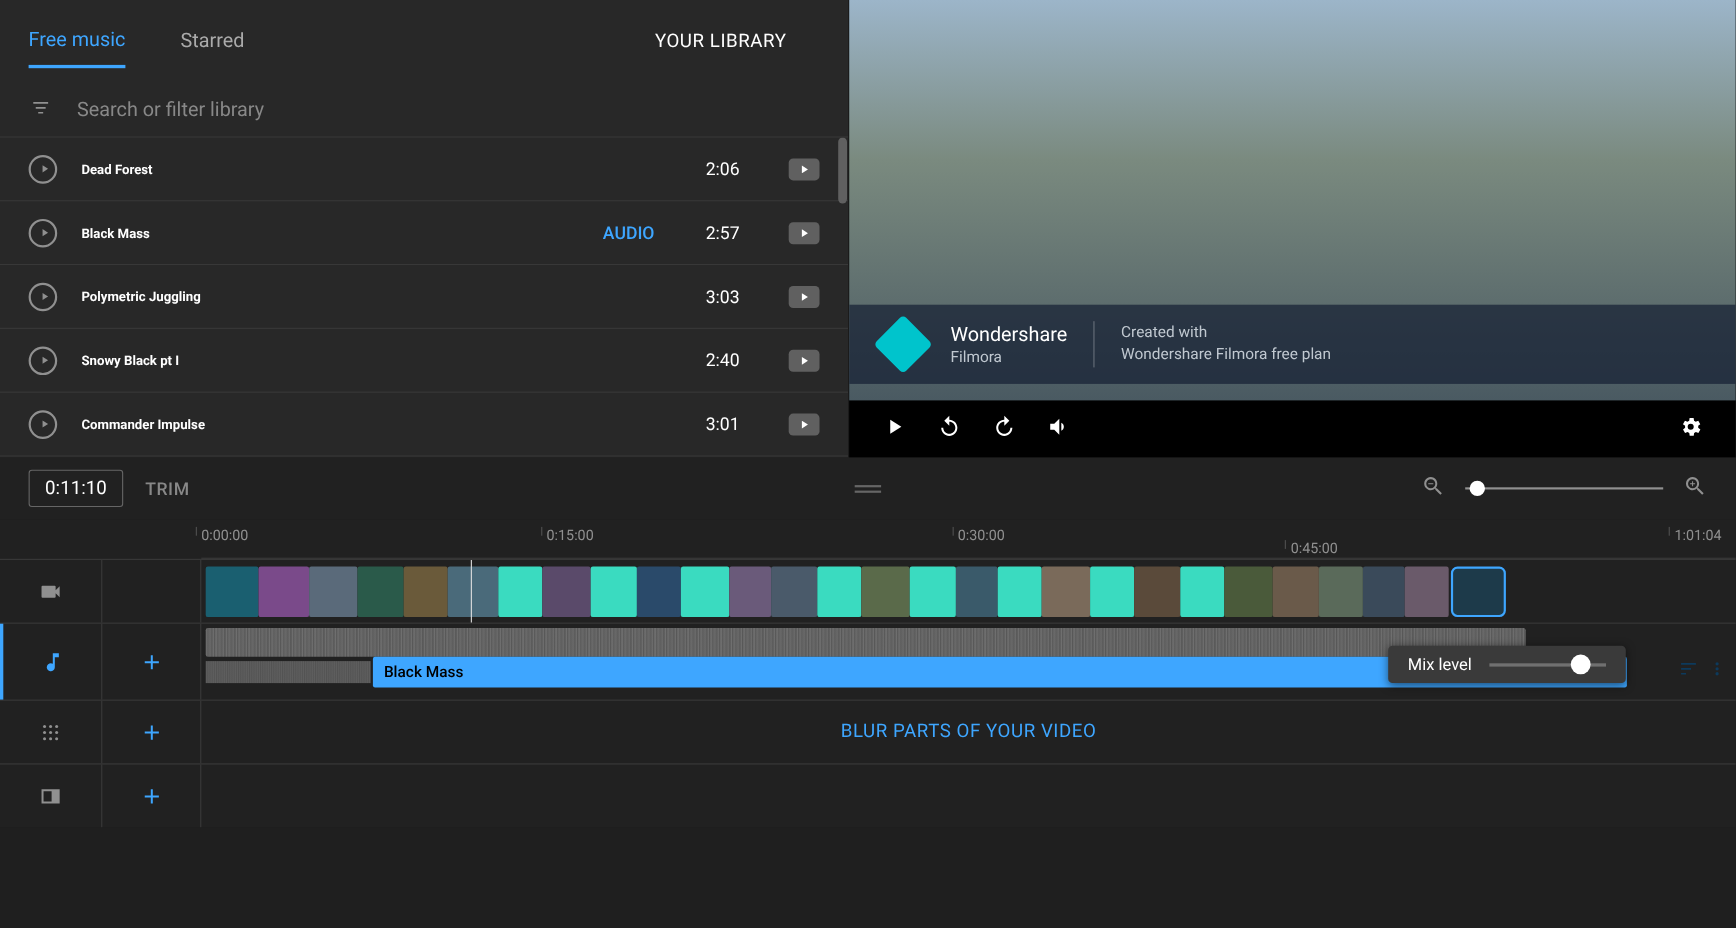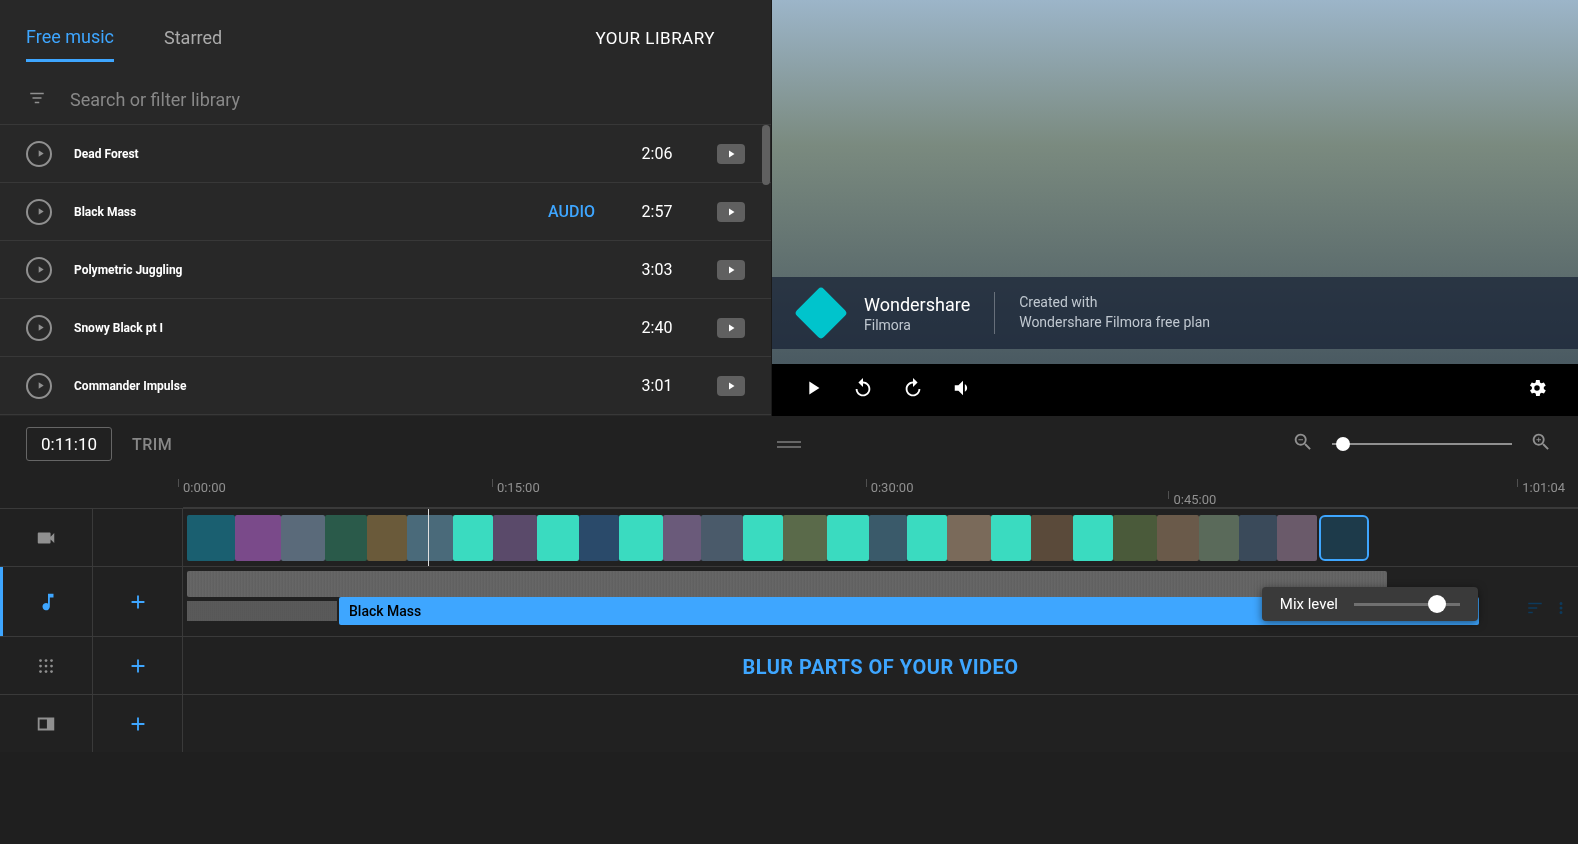--- a/index.html
+++ b/index.html
@@ -60,21 +60,21 @@
 .video-clips{display:flex;height:46px;margin-top:6px;gap:0;padding-left:4px}
 .vclip{height:46px;border-radius:2px}
 .audio-wave{position:absolute;left:4px;top:4px;height:26px;width:1200px;background:repeating-linear-gradient(90deg,#787878 0px,#909090 1px,#707070 2px,#888 3px);opacity:.7;border-radius:2px}
 .audio-clip{position:absolute;left:156px;top:30px;height:28px;width:1140px;background:#3ea6ff;border-radius:2px;display:flex;align-items:center;padding-left:10px;font-size:14px;color:#000;font-weight:500}
 .audio-clip-wave{position:absolute;left:4px;top:34px;height:20px;width:150px;background:repeating-linear-gradient(90deg,#787878 0px,#888 1px,#707070 2px);opacity:.6}
 .mix-popup{position:absolute;right:100px;top:20px;background:#3a3a3a;border-radius:4px;padding:8px 18px;display:flex;align-items:center;gap:16px;font-size:15px;color:#fff;box-shadow:0 2px 8px rgba(0,0,0,.5);z-index:5}
 .mix-slider{width:106px;height:3px;background:#707070;position:relative}
 .mix-thumb{width:18px;height:18px;background:#fff;border-radius:50%;position:absolute;top:-8px;left:70%}
 .clip-tools{position:absolute;right:8px;top:32px;display:flex;gap:8px;z-index:4;align-items:center}
 .clip-tools svg{fill:#0d3a5c;width:18px;height:18px;cursor:pointer}
-.blur-label{color:#3ea6ff;font-size:20px;font-weight:700;letter-spacing:.5px;position:absolute;left:50%;transform:translateX(-50%);top:18px;cursor:pointer}
+.blur-label{color:#3ea6ff;font-size:17px;font-weight:400;letter-spacing:.5px;position:absolute;left:50%;transform:translateX(-50%);top:18px;cursor:pointer}
 .playhead{position:absolute;left:428px;top:0;bottom:0;width:1px;background:#e0e0e0;z-index:3}
 .playhead::before{content:"";position:absolute;top:-8px;left:-5px;width:11px;height:11px;background:#e0e0e0;border-radius:50%}
 .filter-icon svg{fill:#909090;width:22px;height:18px}
 .last-thumb{width:50px;height:46px;background:#1d3a4a;border:2px solid #3ea6ff;border-radius:6px;margin-left:2px}
 </style>
 </head>
 <body>
 
 <div class="top-pane">
   <div class="library-panel">

